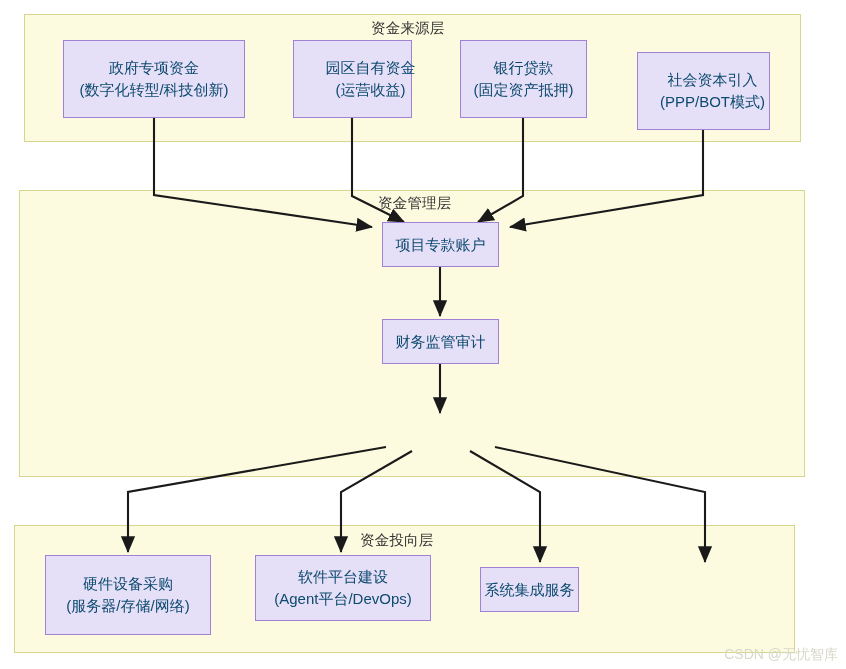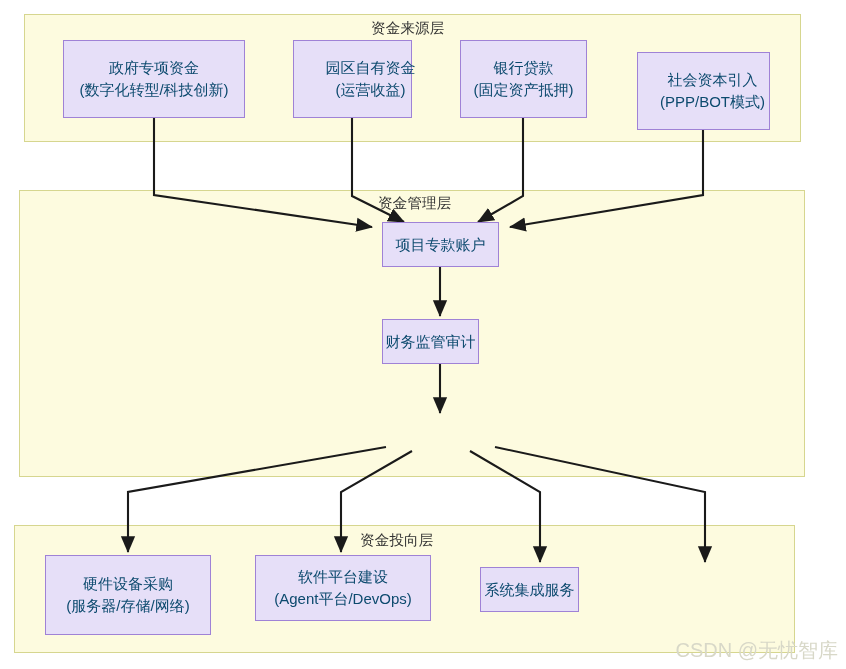--- a/index.html
+++ b/index.html
@@ -56,21 +56,21 @@
     z-index: 3;
   }
   .node .l1, .node .l2 {
     display: block;
     white-space: nowrap;
   }
   .watermark {
     position: absolute;
     right: 8px;
     bottom: 5px;
-    font-size: 20px;
+    font-size: 14px;
     color: #d8d8c8;
     white-space: nowrap;
     z-index: 5;
   }
 </style>
 </head>
 <body>
 
 <div id="diagram-root">
 
@@ -123,21 +123,21 @@
 
   <div class="node" style="left:637px; top:52px; width:133px; height:78px;padding-left:18px;">
     <span class="l1">社会资本引入</span>
     <span class="l2">(PPP/BOT模式)</span>
   </div>
 
   <div class="node" style="left:382px; top:222px; width:117px; height:45px;">
     <span class="l1">项目专款账户</span>
   </div>
 
-  <div class="node" style="left:382px; top:319px; width:97px; height:45px;">
+  <div class="node" style="left:382px; top:319px; width:117px; height:45px;">
     <span class="l1">财务监管审计</span>
   </div>
 
 
   <div class="node" style="left:45px; top:555px; width:166px; height:80px;">
     <span class="l1">硬件设备采购</span>
     <span class="l2">(服务器/存储/网络)</span>
   </div>
 
   <div class="node" style="left:255px; top:555px; width:176px; height:66px;">

